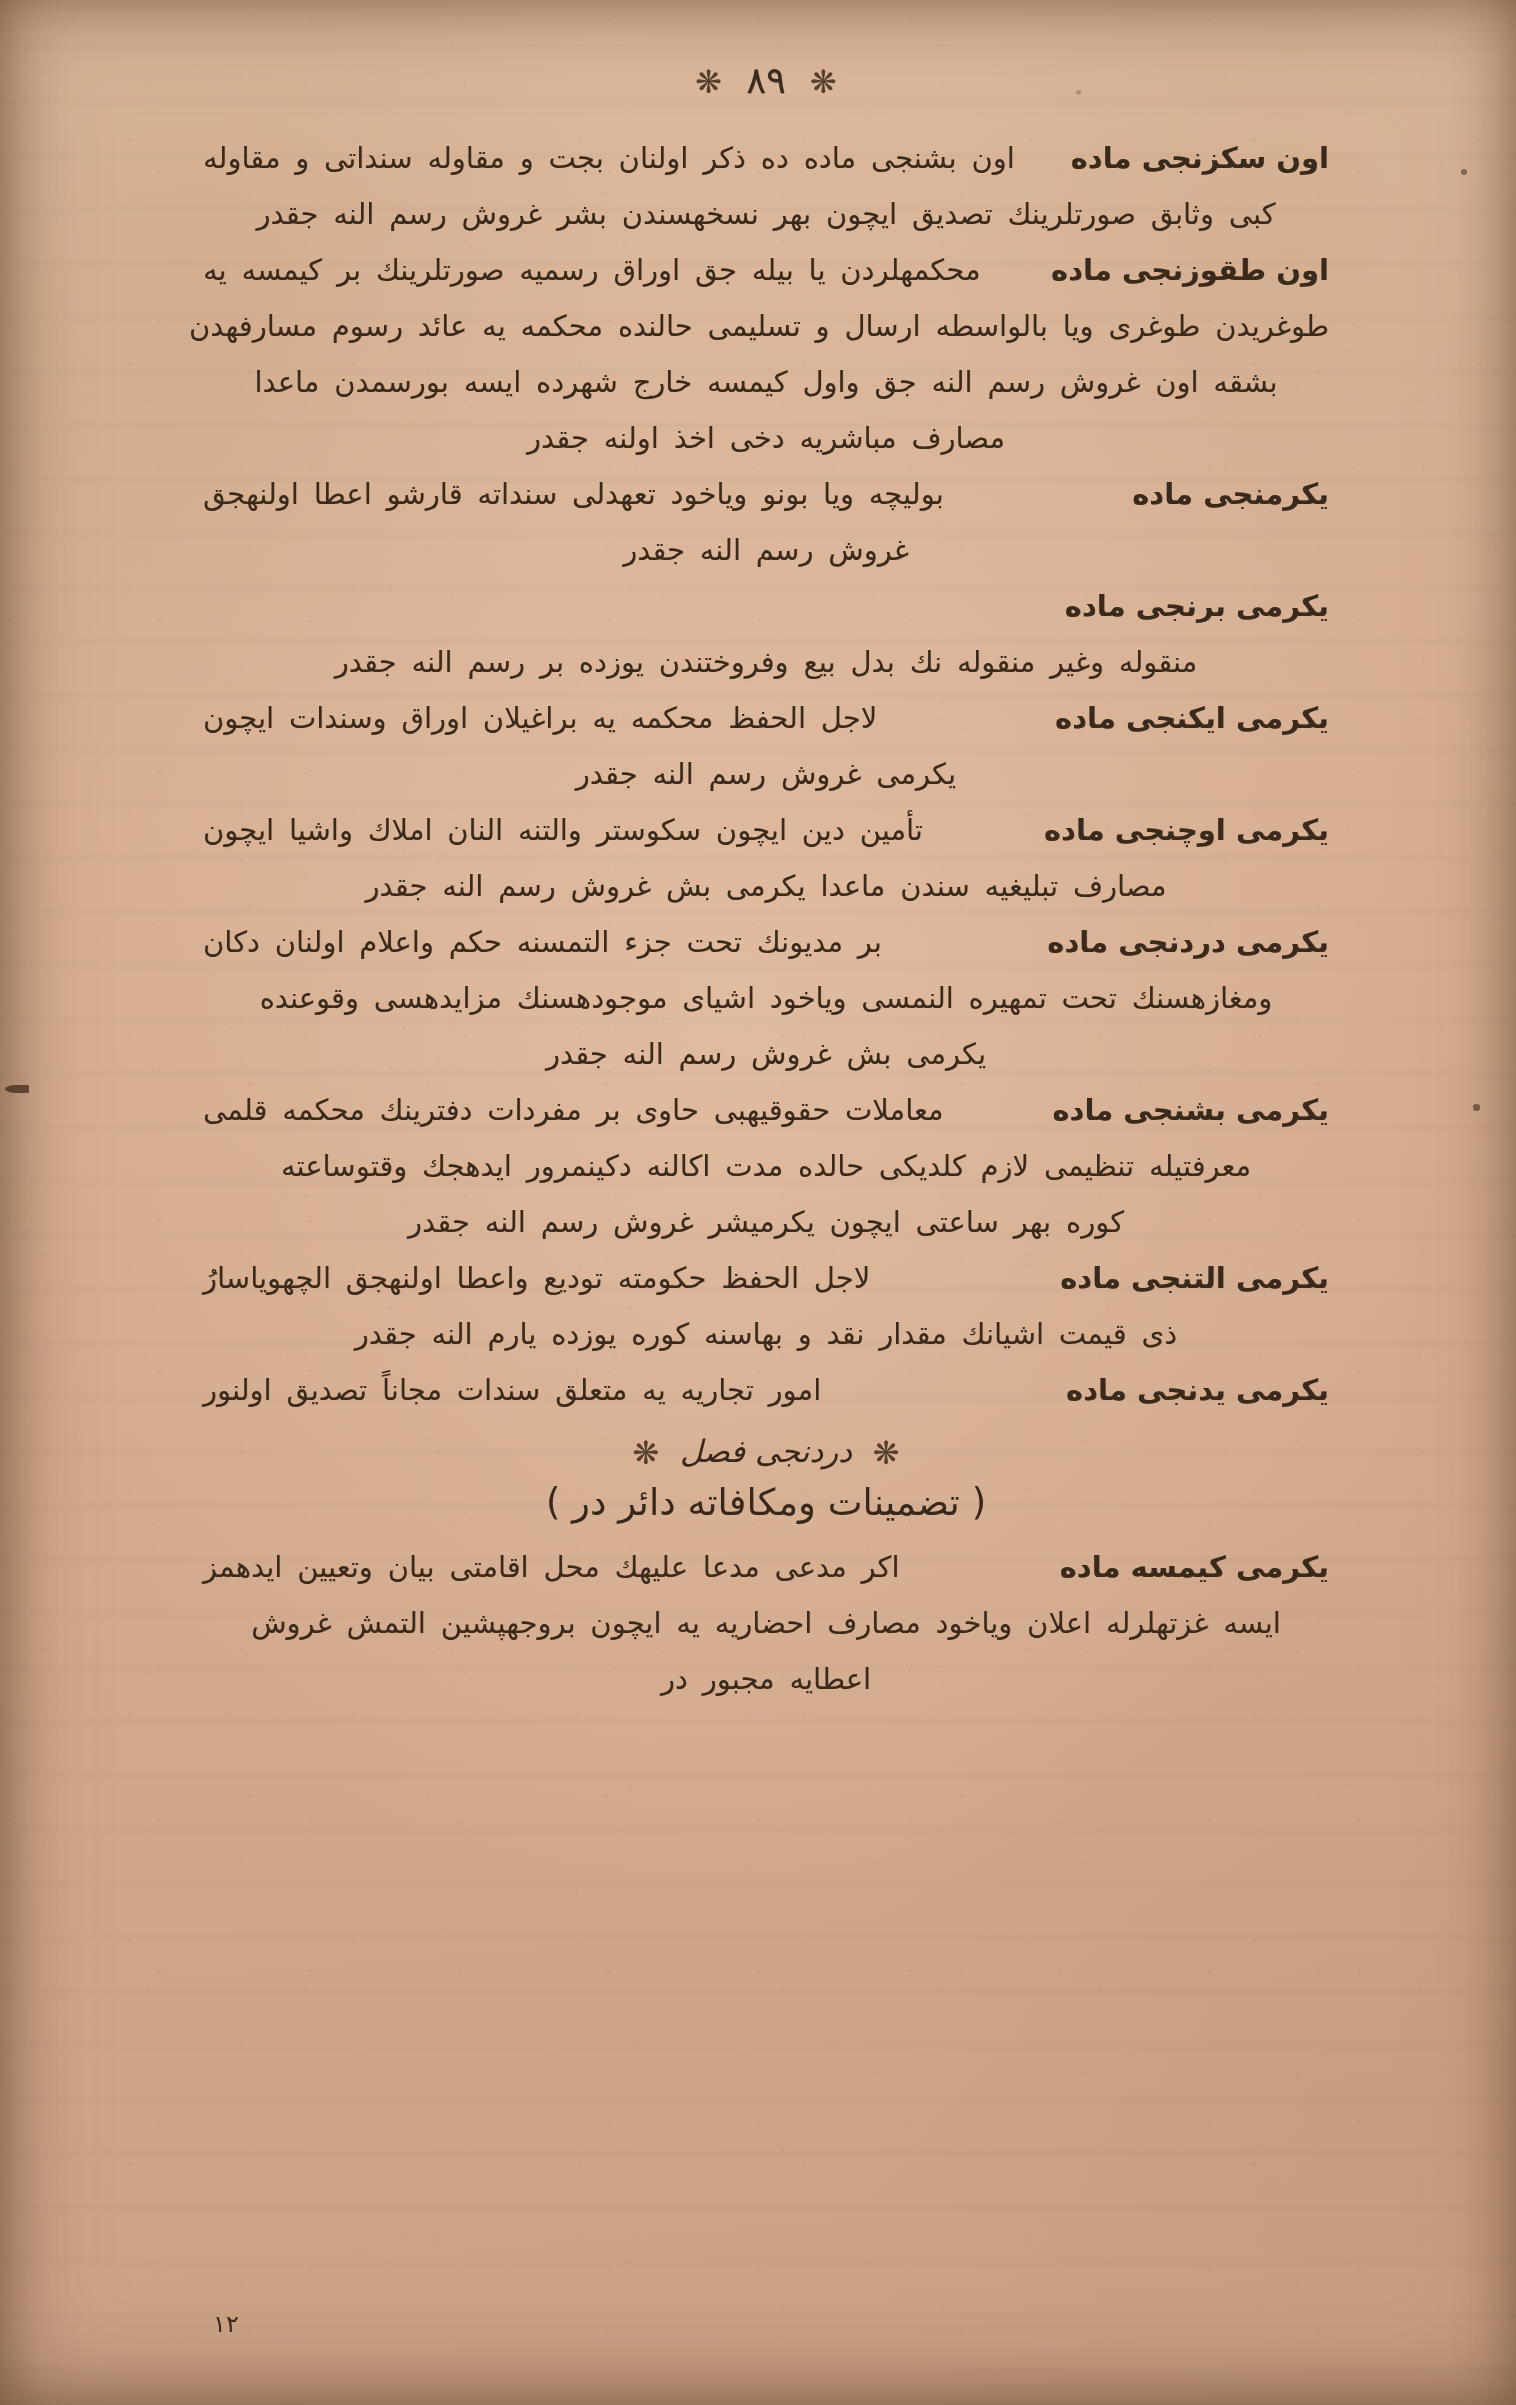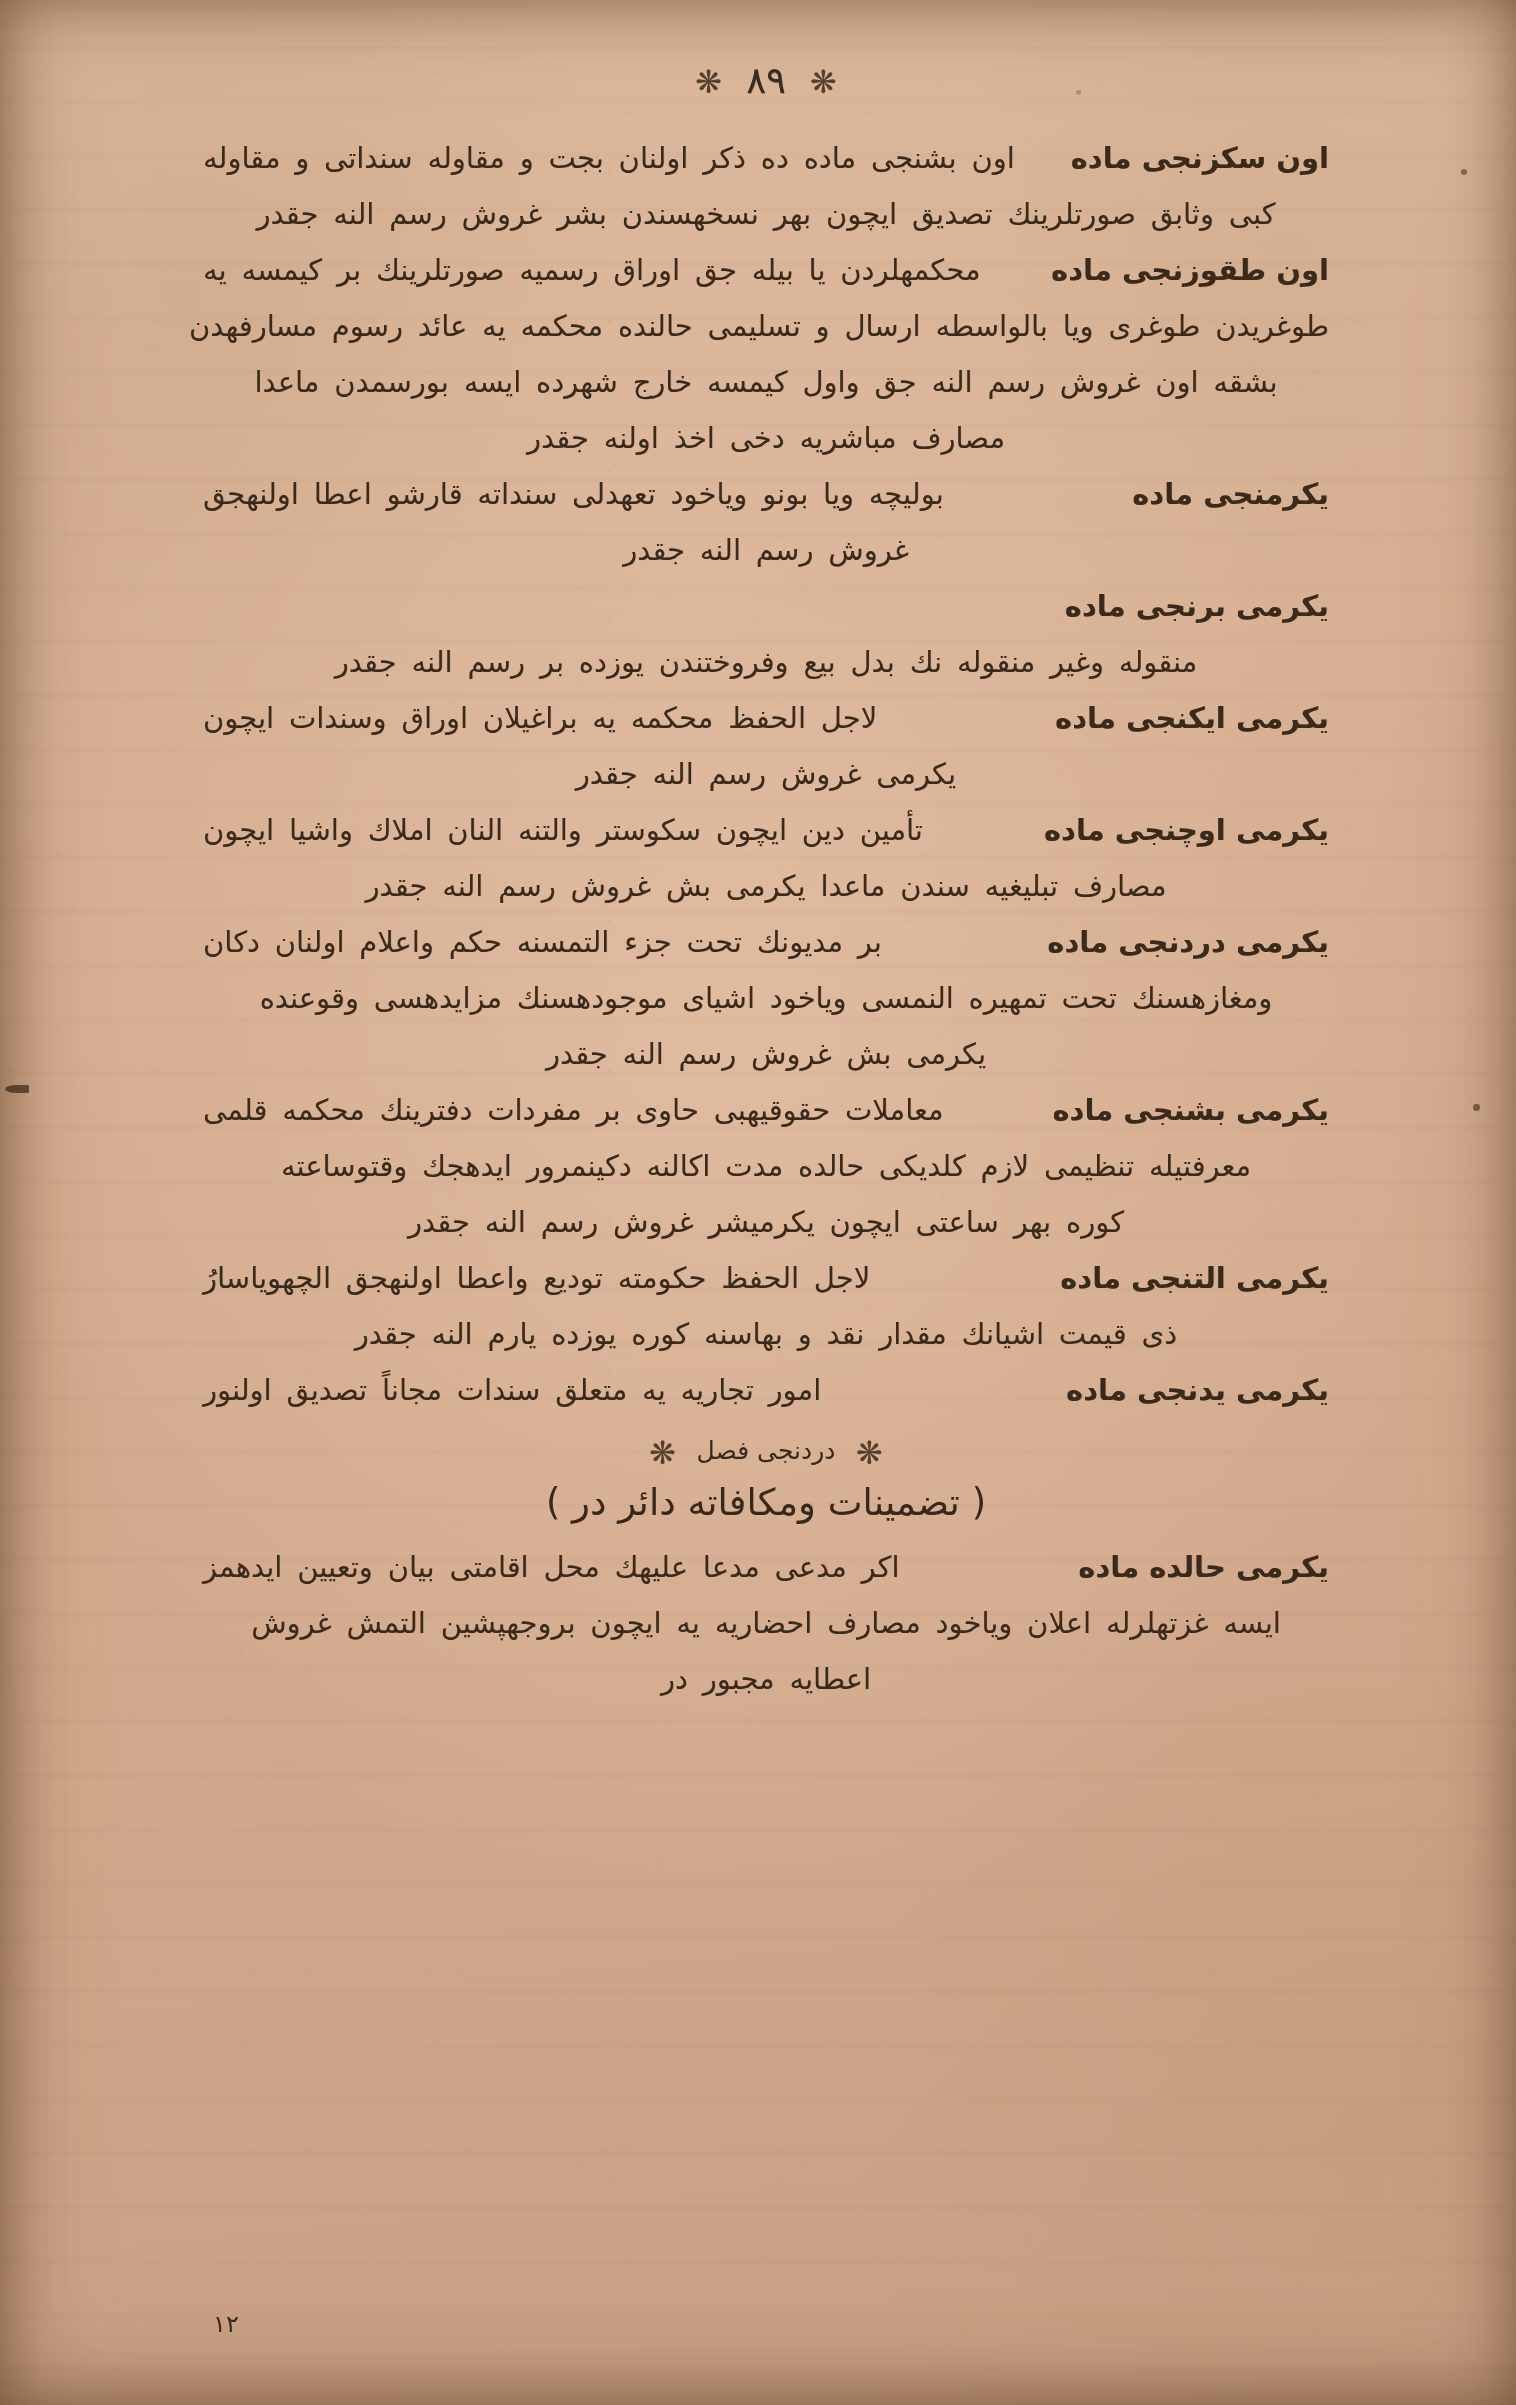--- a/index.html
+++ b/index.html
@@ -139,23 +139,24 @@
   
   .chapter {
     display: flex;
     align-items: center;
     justify-content: center;
     gap: 20.6px;
     margin: 5.6px 0 1.9px;
     height: 54px;
   }
   .chapter .label {
-    font-size: 25px;
+    font-size: 31px;
     color: #38281b;
     letter-spacing: 0.9px;
+    font-style: italic;
   }
   .subtitle {
     text-align: center;
     font-size: 37px;
     color: #38281b;
     margin: 3.7px 0 15px;
     letter-spacing: 0.9px;
   }
 
   
@@ -299,21 +300,21 @@
 
       <div class="chapter">
         <span class="floret">❋</span>
         <span class="label">دردنجی فصل</span>
         <span class="floret">❋</span>
       </div>
 
       <div class="subtitle">( تضمينات ومكافاته دائر در )</div>
 
       <div class="ln just">
-        <span class="seg arttitle">يكرمی حالده ماده</span>
+        <span class="seg arttitle">يكرمی كيمسه ماده</span>
         <span class="seg stretch">اكر مدعی مدعا عليهك محل اقامتی بيان وتعيين ايدهمز</span>
       </div>
       <div class="ln right stretch">ايسه غزتهلرله اعلان وياخود مصارف احضاريه يه ايچون بروجهپشين التمش غروش</div>
       <div class="ln center stretch">اعطايه مجبور در</div>
 
     </div>
   </div>
 
   <div class="footer-sig">١٢</div>
 

